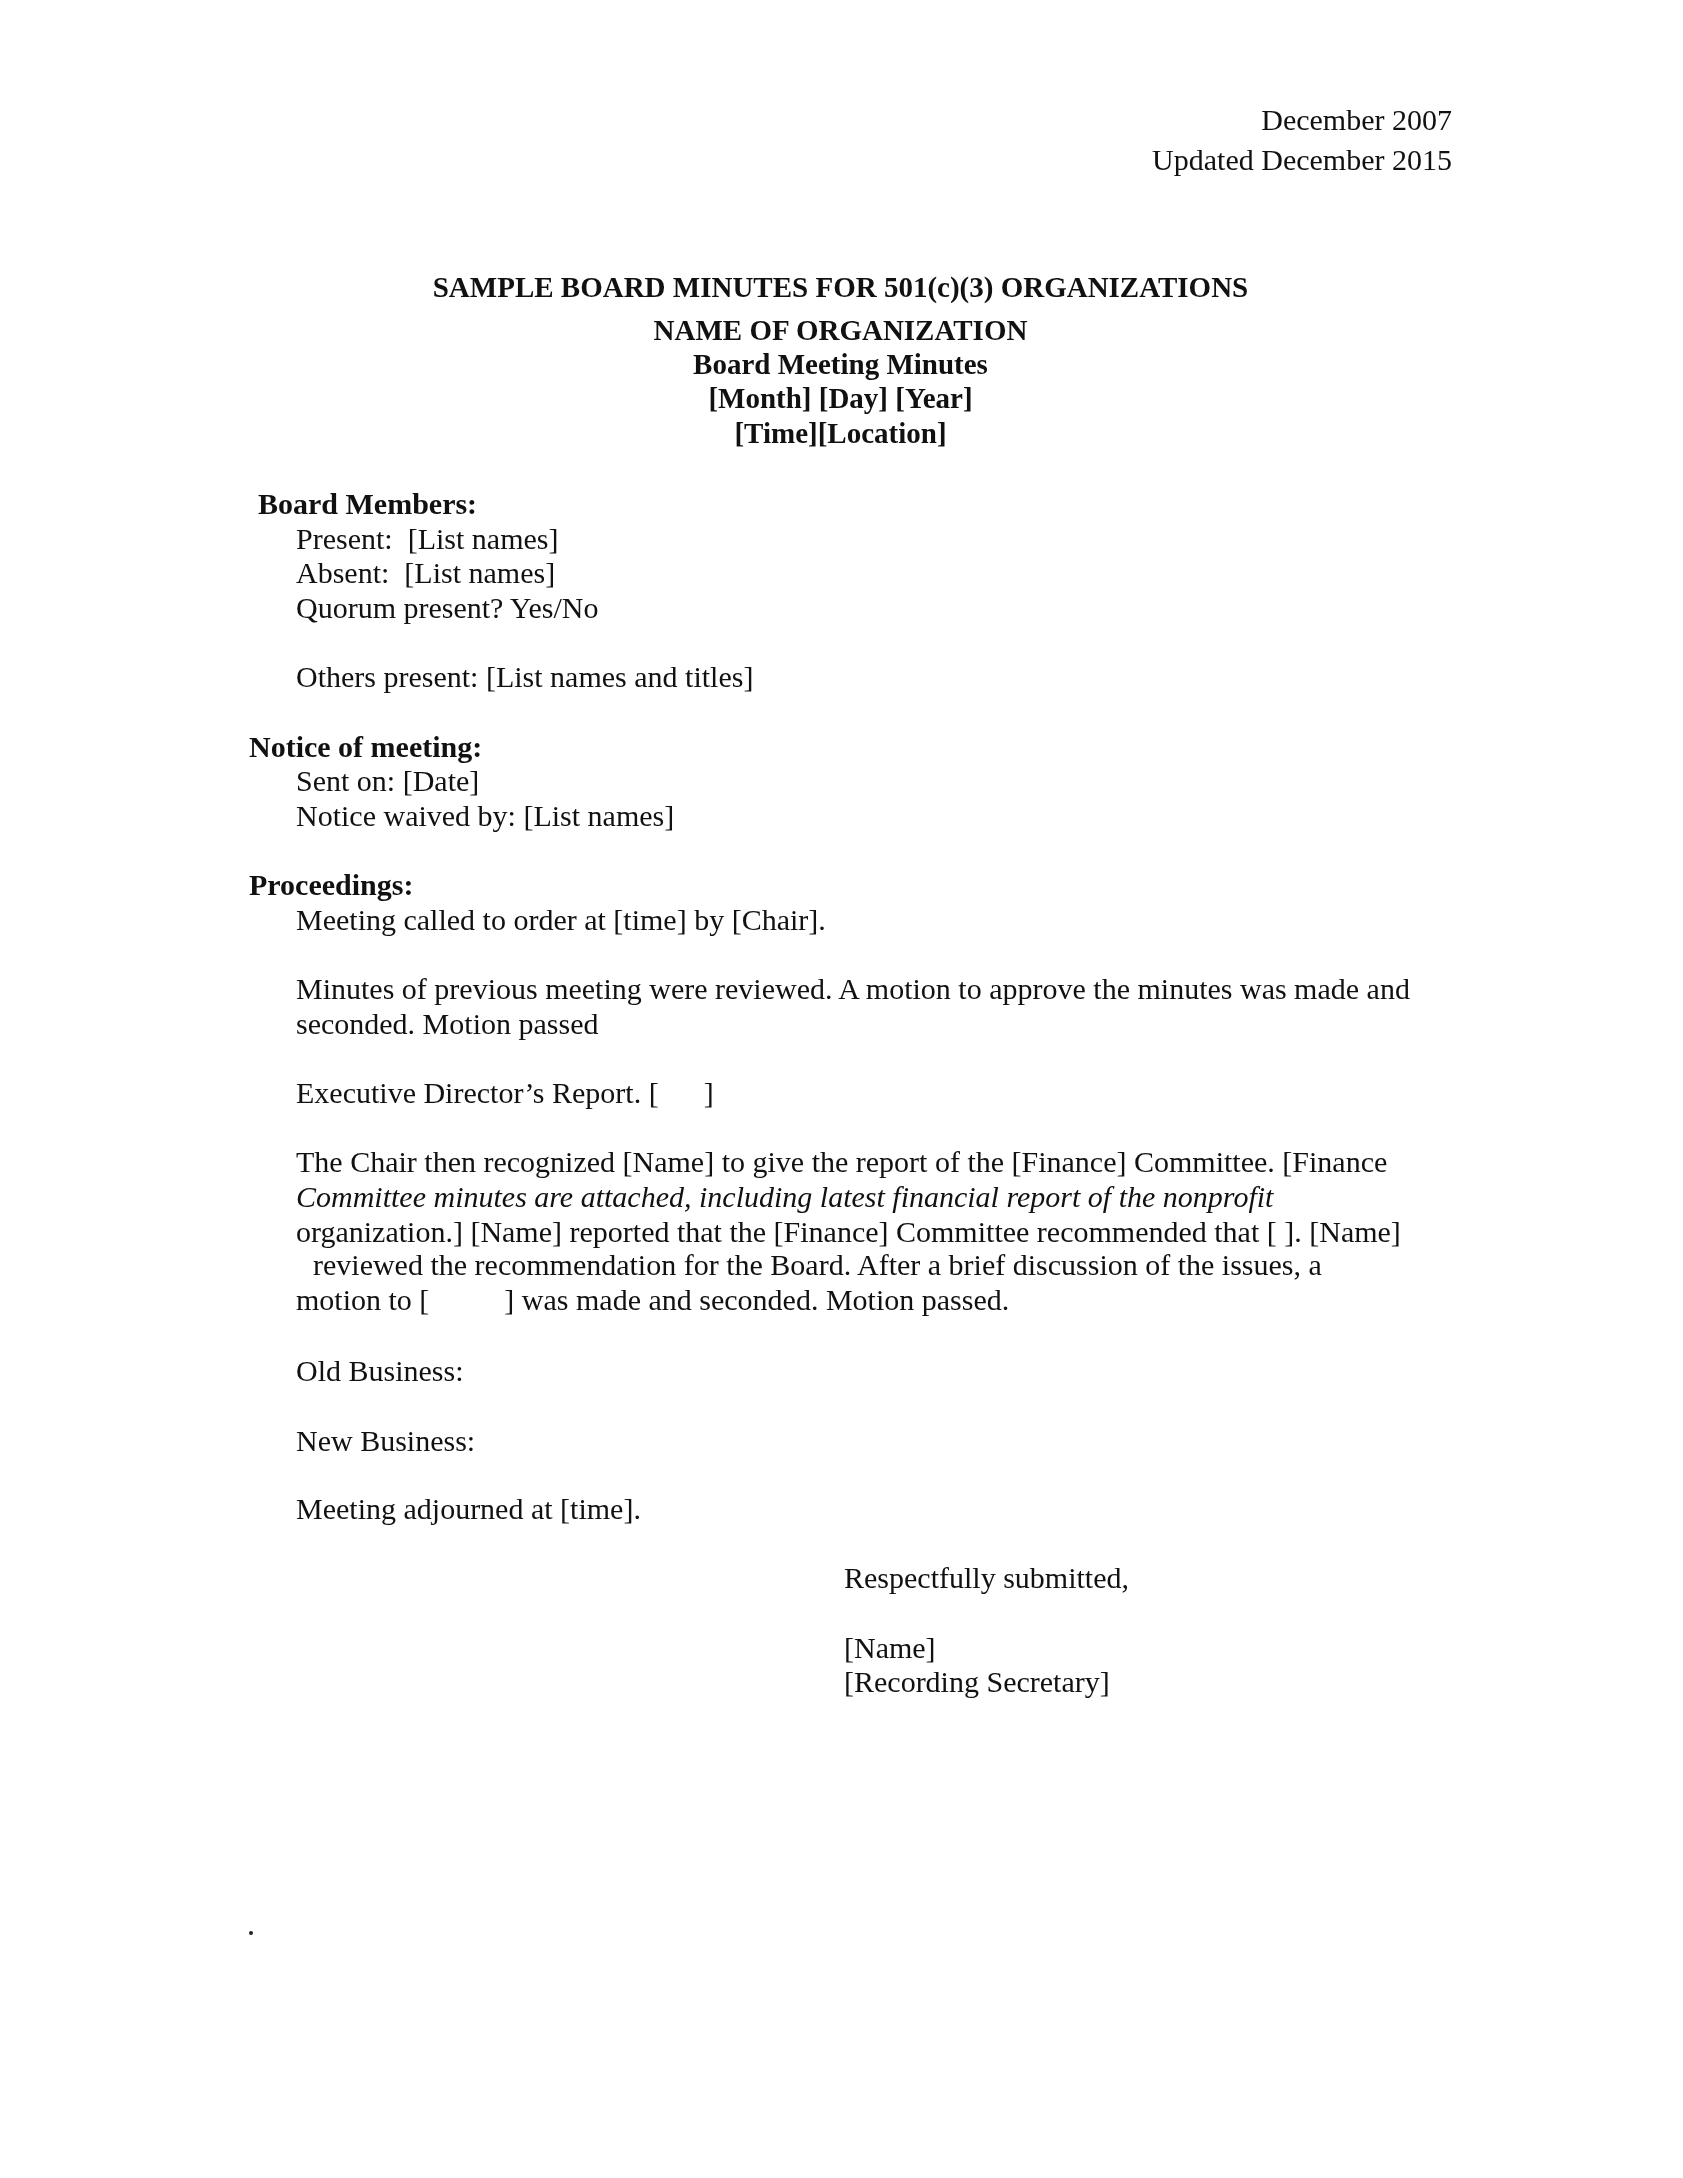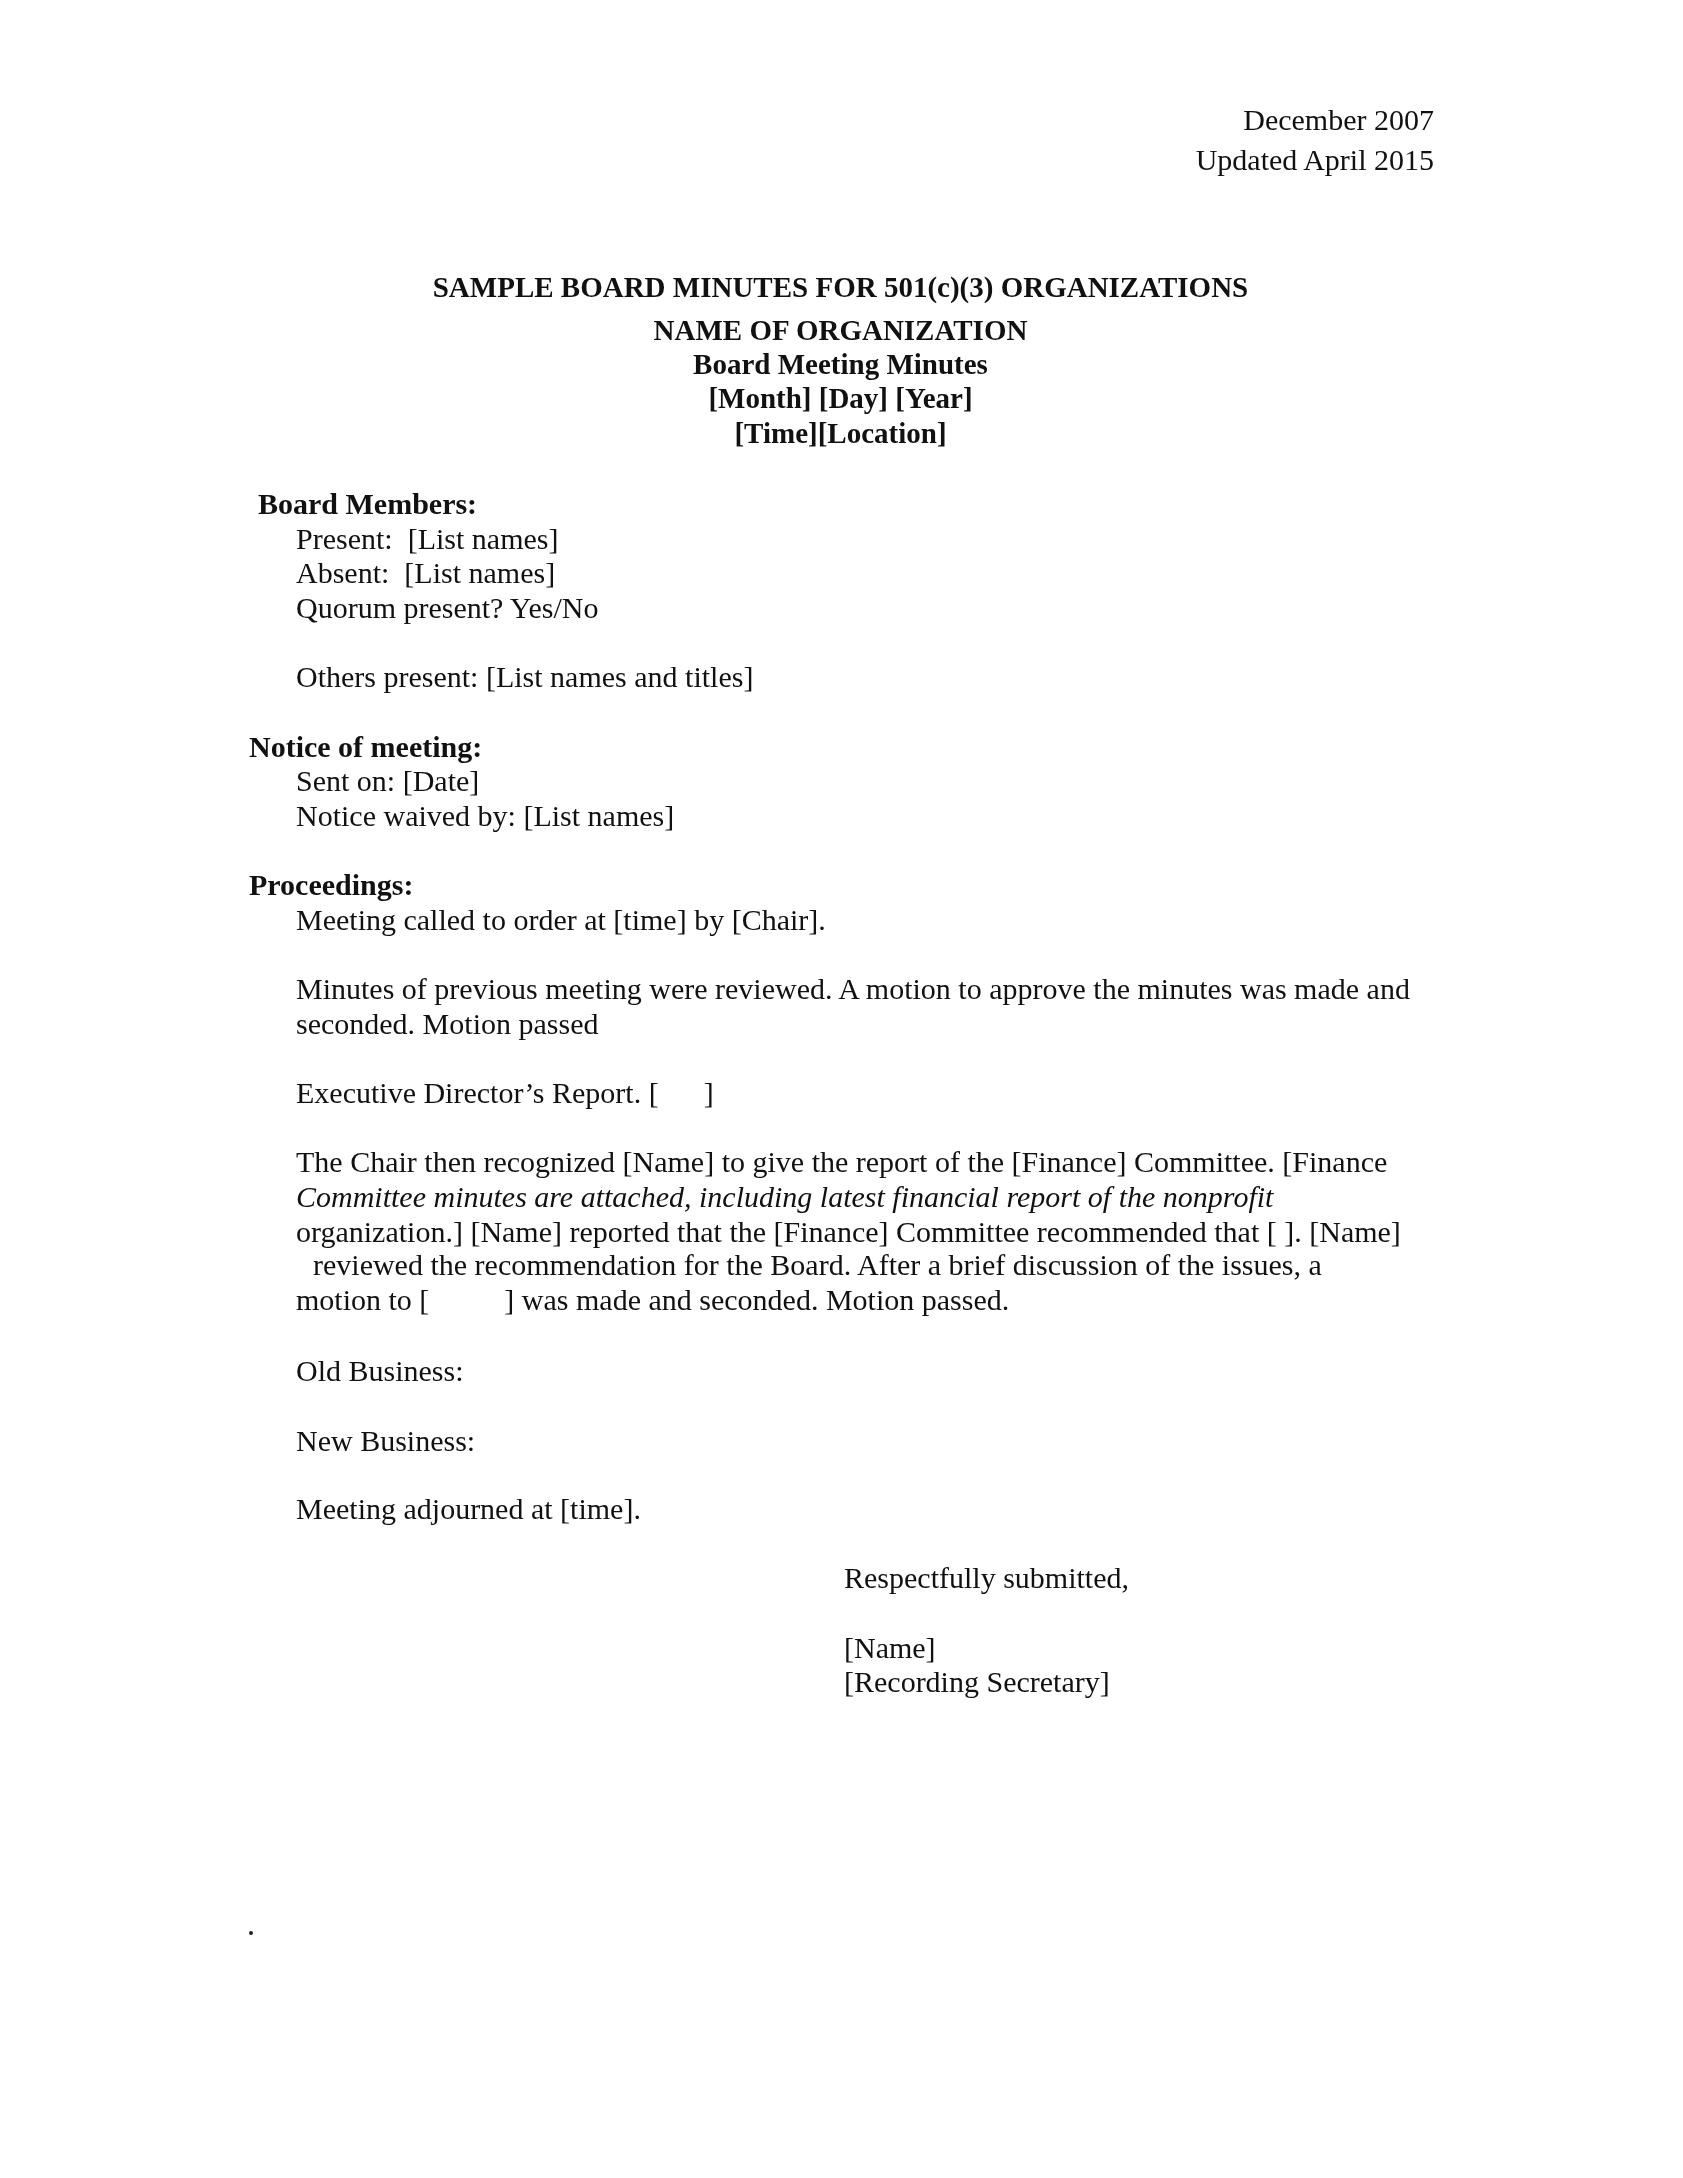--- a/index.html
+++ b/index.html
@@ -1,29 +1,29 @@
 <!DOCTYPE html>
 <html><head>
 <meta charset="utf-8">
 <style>
   html, body { margin:0; padding:0; background:#ffffff; }
   body { width:1683px; height:2178px; position:relative; overflow:hidden;
          font-family:"Liberation Serif", "DejaVu Serif", serif; color:#111111; }
   .ln { position:absolute; font-size:30px; line-height:35px; white-space:pre; }
   .b { font-weight:bold; }
-  .right { right:249px; text-align:center; }
+  .right { right:231px; text-align:center; }
   .center { left:0; width:1681px; text-align:center; }
   .title { font-size:29px; }
   .dot { position:absolute; left:249px; top:1931px; width:4px; height:4px; border-radius:50%; background:#222; }
 </style>
 </head>
 <body>
 
 <div class="ln right" style="top:102px;">December 2007</div>
-<div class="ln right" style="top:142px;">Updated April 2015</div>
+<div class="ln right" style="top:142px;">Updated December 2015</div>
 
 <div class="ln center b title" style="top:270px;">SAMPLE BOARD MINUTES FOR 501(c)(3) ORGANIZATIONS</div>
 <div class="ln center b title" style="top:313px;">NAME OF ORGANIZATION</div>
 <div class="ln center b title" style="top:347px;">Board Meeting Minutes</div>
 <div class="ln center b title" style="top:381px;">[Month] [Day] [Year]</div>
 <div class="ln center b title" style="top:416px;">[Time][Location]</div>
 
 <section>
   <div class="ln b" style="left:249px; top:486px;margin-left:9px;">Board Members:</div>
   <div class="ln" style="left:296px; top:521px;">Present:  [List names]</div>

